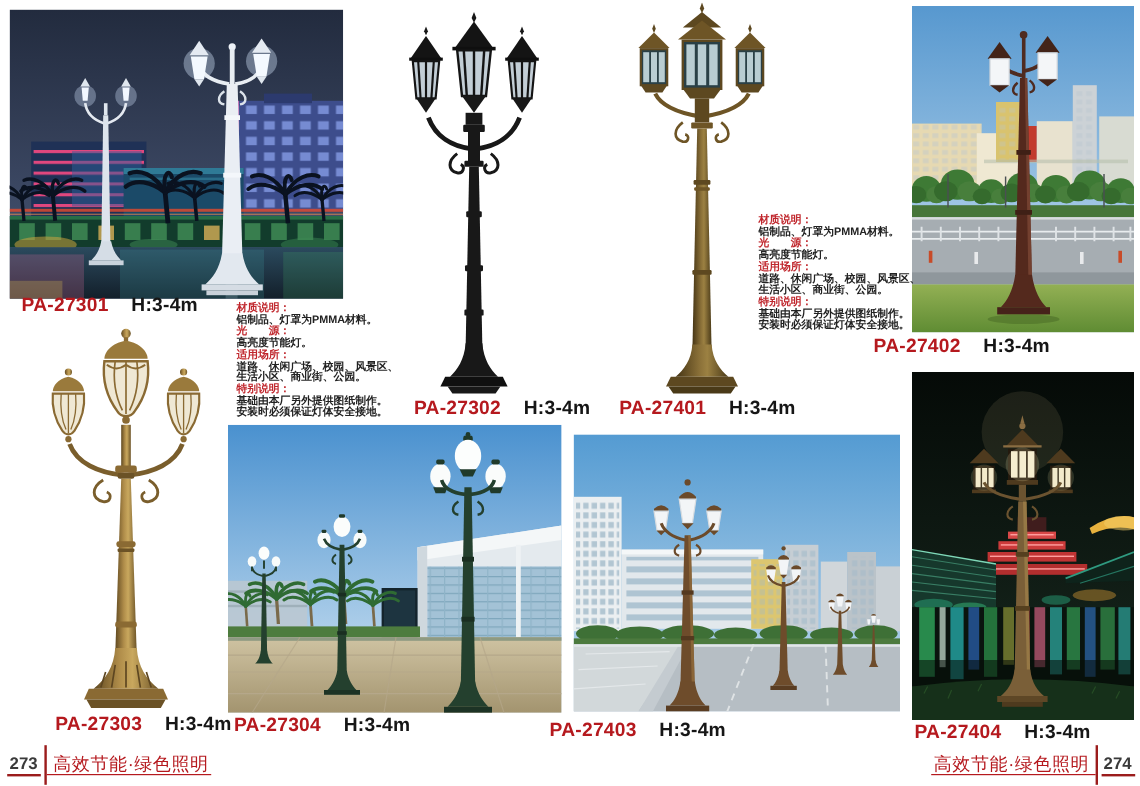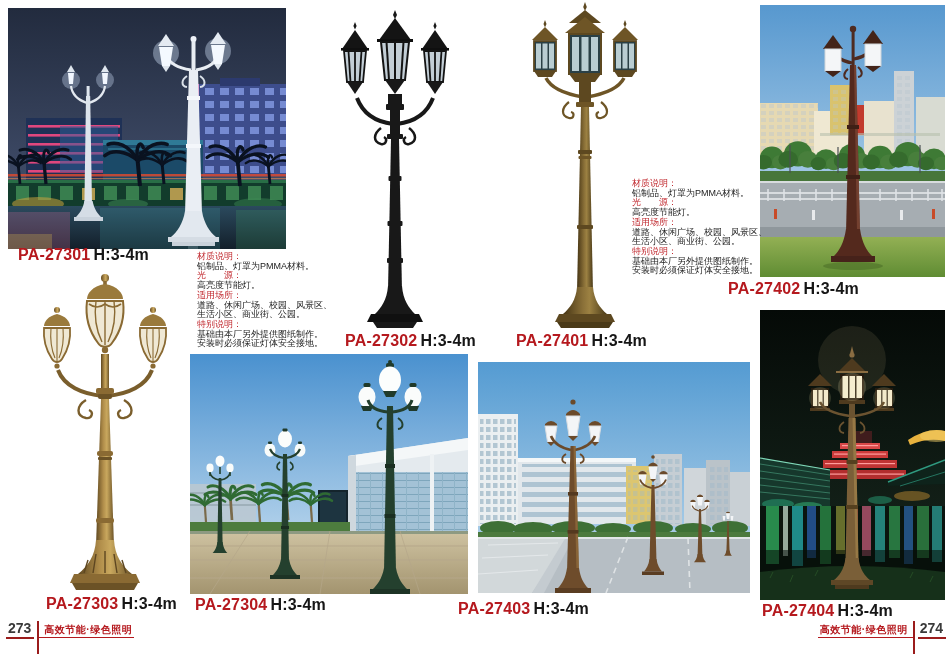--- a/index.html
+++ b/index.html
@@ -1,27 +1,27 @@
 <!DOCTYPE html>
 <html><head>
 <meta charset="utf-8">
 <style>
 *{margin:0;padding:0;box-sizing:border-box}
 body{background:#ddd;font-family:"Liberation Sans","DejaVu Sans",sans-serif}
 .page{position:relative;width:950px;height:655px;background:#fff;overflow:hidden}
 .abs{position:absolute}
 .ph svg{display:block;width:100%;height:100%}
 .cap{position:absolute;white-space:nowrap;font-weight:bold;font-size:16px;color:#161616;letter-spacing:.2px}
-.cap .code{color:#b5191e;padding-right:3px}
-.spec{position:absolute;width:152px;font-size:9px;line-height:9.7px;font-weight:normal;color:#222}
+.cap .code{color:#b5191e;padding-right:19px}
+.spec{position:absolute;width:152px;font-size:9px;line-height:9.7px;font-weight:bold;color:#222}
 .spec .h{color:#c0272d}
-.f-row{display:flex;align-items:flex-start}
+.f-row{display:flex;align-items:center}
 .f-num{font-size:14px;font-weight:bold;color:#3a3a3a;border-bottom:2px solid #9b1c1c;padding:0 3px 1px 2px;line-height:15px}
 .f-line{width:2px;height:33px;background:#9b1c1c;margin:0 0 0 3px}
-.f-slogan{font-size:10px;font-weight:bold;color:#b5191e;border-bottom:1px solid #b5191e;padding:4px 2px 2px 5px;line-height:10px;letter-spacing:.5px}
+.f-slogan{font-size:15px;font-weight:normal;color:#b5191e;border-bottom:1px solid #b5191e;padding:4px 2px 2px 5px;line-height:10px;letter-spacing:.5px}
 .f-slogan.r{padding:4px 5px 2px 2px}
 .f-line.r{margin:0 3px 0 0}
 </style>
 </head>
 <body>
 
 <div class="page">
 
   <div class="abs ph" style="left:8px;top:8px;width:278px;height:241px">
   <svg viewBox="0 0 278 241" preserveAspectRatio="none">

